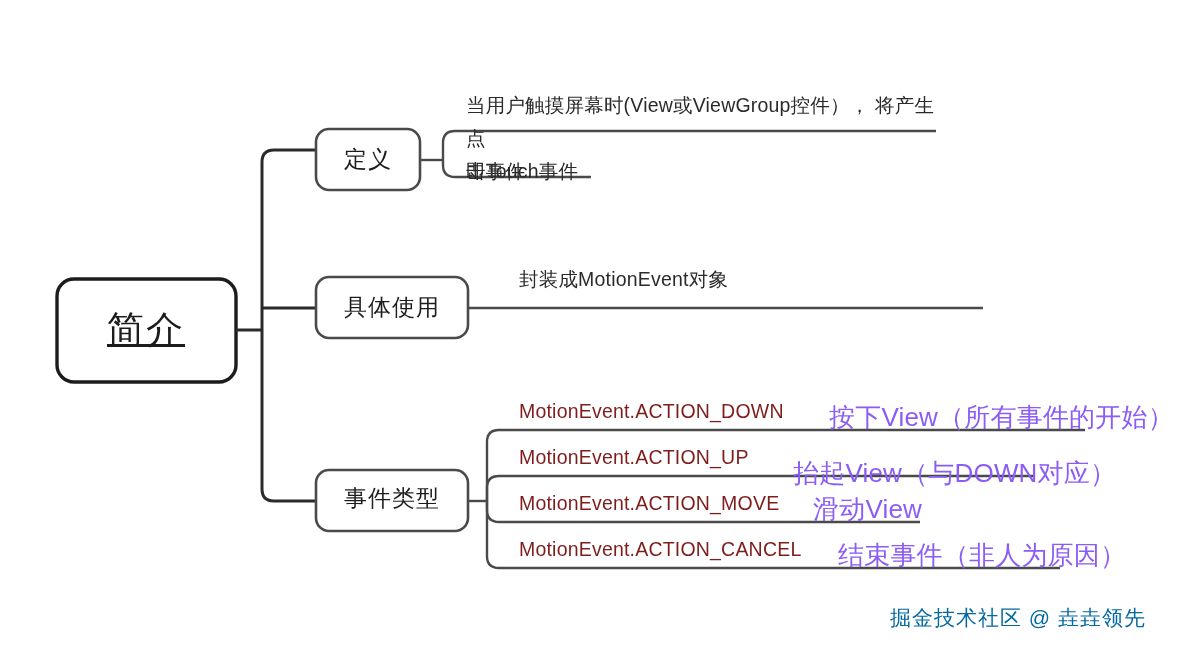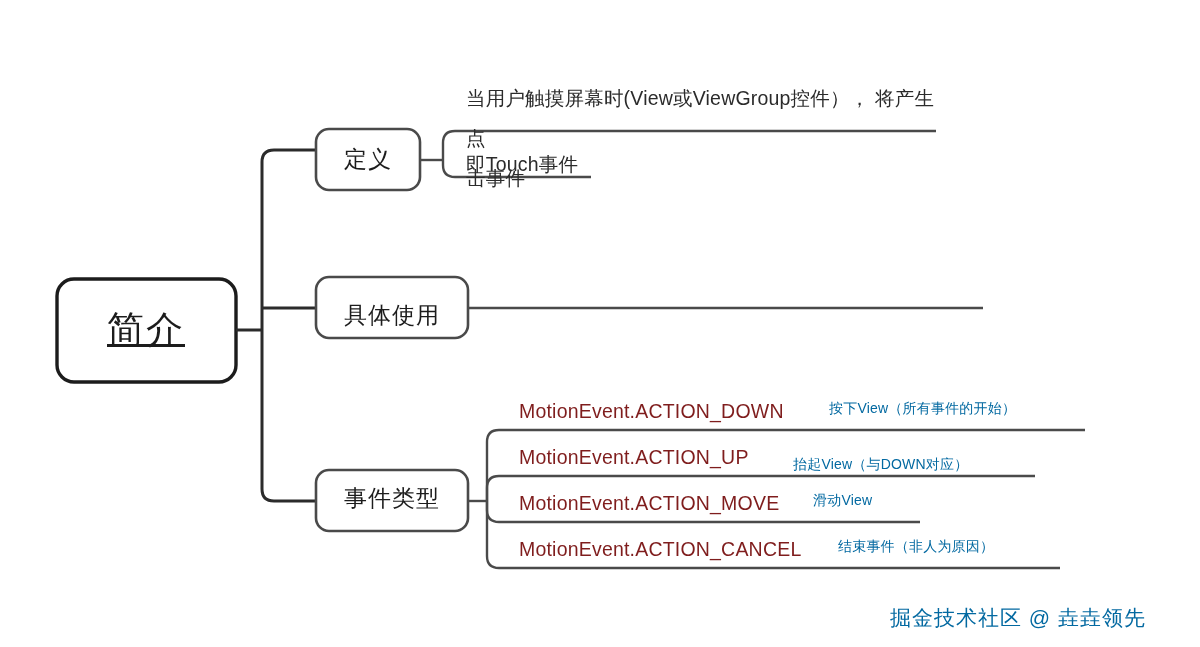--- a/index.html
+++ b/index.html
@@ -44,45 +44,46 @@
     position: absolute;
     display: flex;
     align-items: center;
     justify-content: center;
     font-size: 23px;
     letter-spacing: 1px;
     color: #1c1c1c;
     white-space: nowrap;
   }
   #branch-0-label { left: 316px; top: 129px; width: 104px; height: 61px; }
-  #branch-1-label { left: 316px; top: 277px; width: 152px; height: 61px; margin-top: 8px; }
+  #branch-1-label { left: 316px; top: 277px; width: 152px; height: 61px; }
   #branch-2-label { left: 316px; top: 468px; width: 152px; height: 61px; }
 
   
   .leaf-para {
     position: absolute;
     font-size: 19.5px;
-    line-height: 40px;
+    line-height: 33px;
     color: #2b2b2b;
     letter-spacing: 0.2px;
+    margin-top: 11px;
   }
   #leaf-def-0 { left: 466px; top: 78px; width: 480px; }
   #leaf-def-1 { left: 466px; top: 144px; width: 300px; }
   #leaf-use-0 { left: 519px; top: 252px; width: 480px; }
   .evt-code {
     position: absolute;
     font-size: 19.5px;
     color: #7f1d1d;
     white-space: nowrap;
     letter-spacing: 0.2px;
   }
   .evt-desc {
     position: absolute;
-    font-size: 14px;
-    color: #0369a1;
+    font-size: 26px;
+    color: #8b5cf6;
     white-space: nowrap;
     letter-spacing: 0.2px;
   }
   #evt-0-code { left: 519px; top: 400px; }
   #evt-0-desc { left: 829px; top: 400px; }
   #evt-1-code { left: 519px; top: 446px; }
   #evt-1-desc { left: 793px; top: 456px; }
   #evt-2-code { left: 519px; top: 492px; }
   #evt-2-desc { left: 813px; top: 492px; }
   #evt-3-code { left: 519px; top: 538px; }
@@ -146,20 +147,21 @@
 <div class="leaf-para" id="leaf-def-0">
   <div>当用户触摸屏幕时(View或ViewGroup控件）， 将产生点</div>
   <div>击事件</div>
 </div>
 
 <div class="leaf-para" id="leaf-def-1">
   <div>即Touch事件</div>
 </div>
 
 <div class="leaf-para" id="leaf-use-0">
+  <div>封装成MotionEvent对象</div>
 </div>
 
 <div class="evt-code" id="evt-0-code">MotionEvent.ACTION_DOWN</div>
 <div class="evt-desc" id="evt-0-desc">按下View（所有事件的开始）</div>
 
 <div class="evt-code" id="evt-1-code">MotionEvent.ACTION_UP</div>
 <div class="evt-desc" id="evt-1-desc">抬起View（与DOWN对应）</div>
 
 <div class="evt-code" id="evt-2-code">MotionEvent.ACTION_MOVE</div>
 <div class="evt-desc" id="evt-2-desc">滑动View</div>

